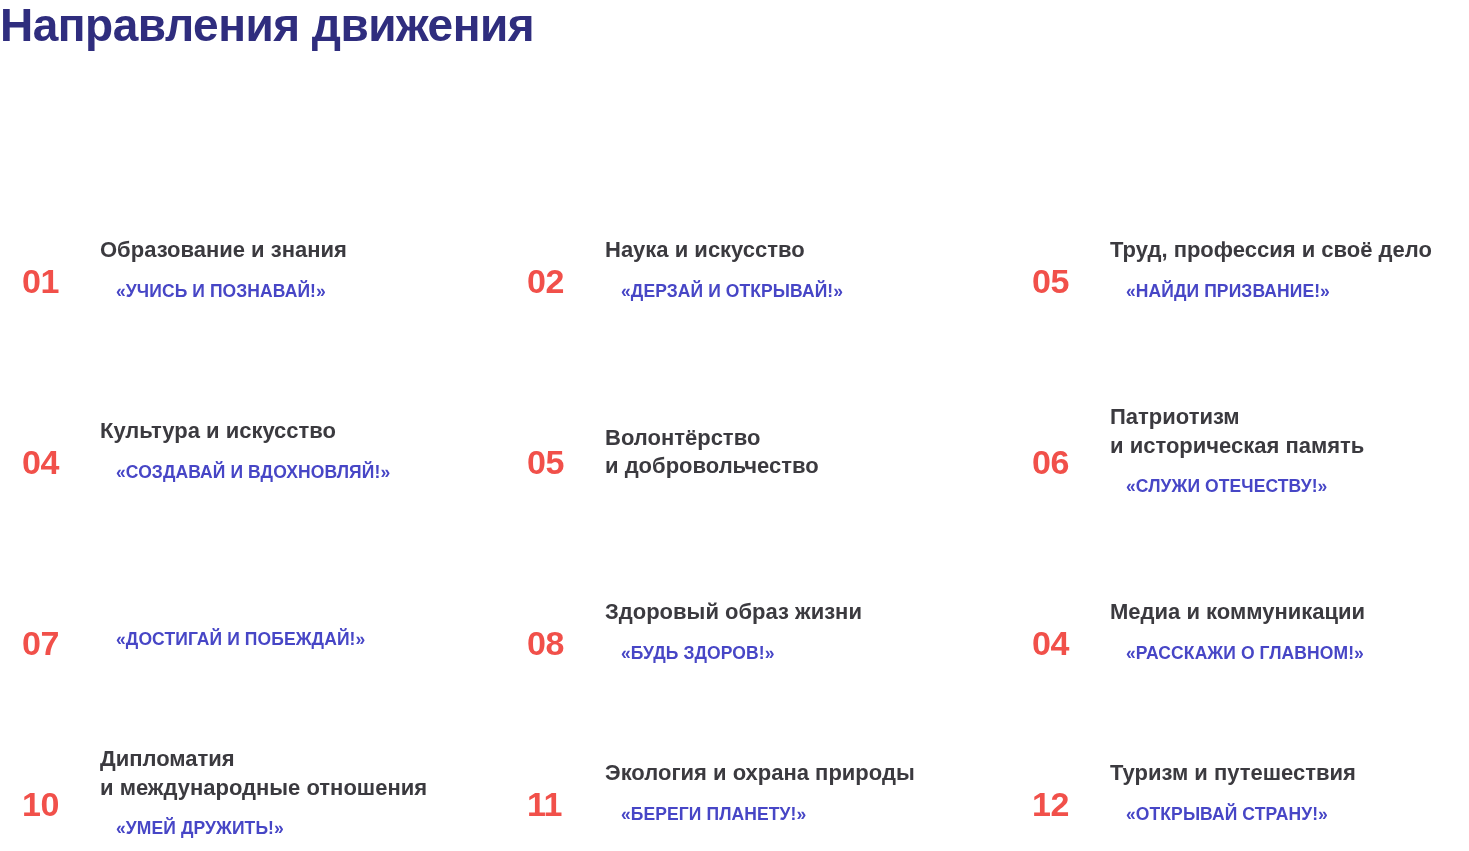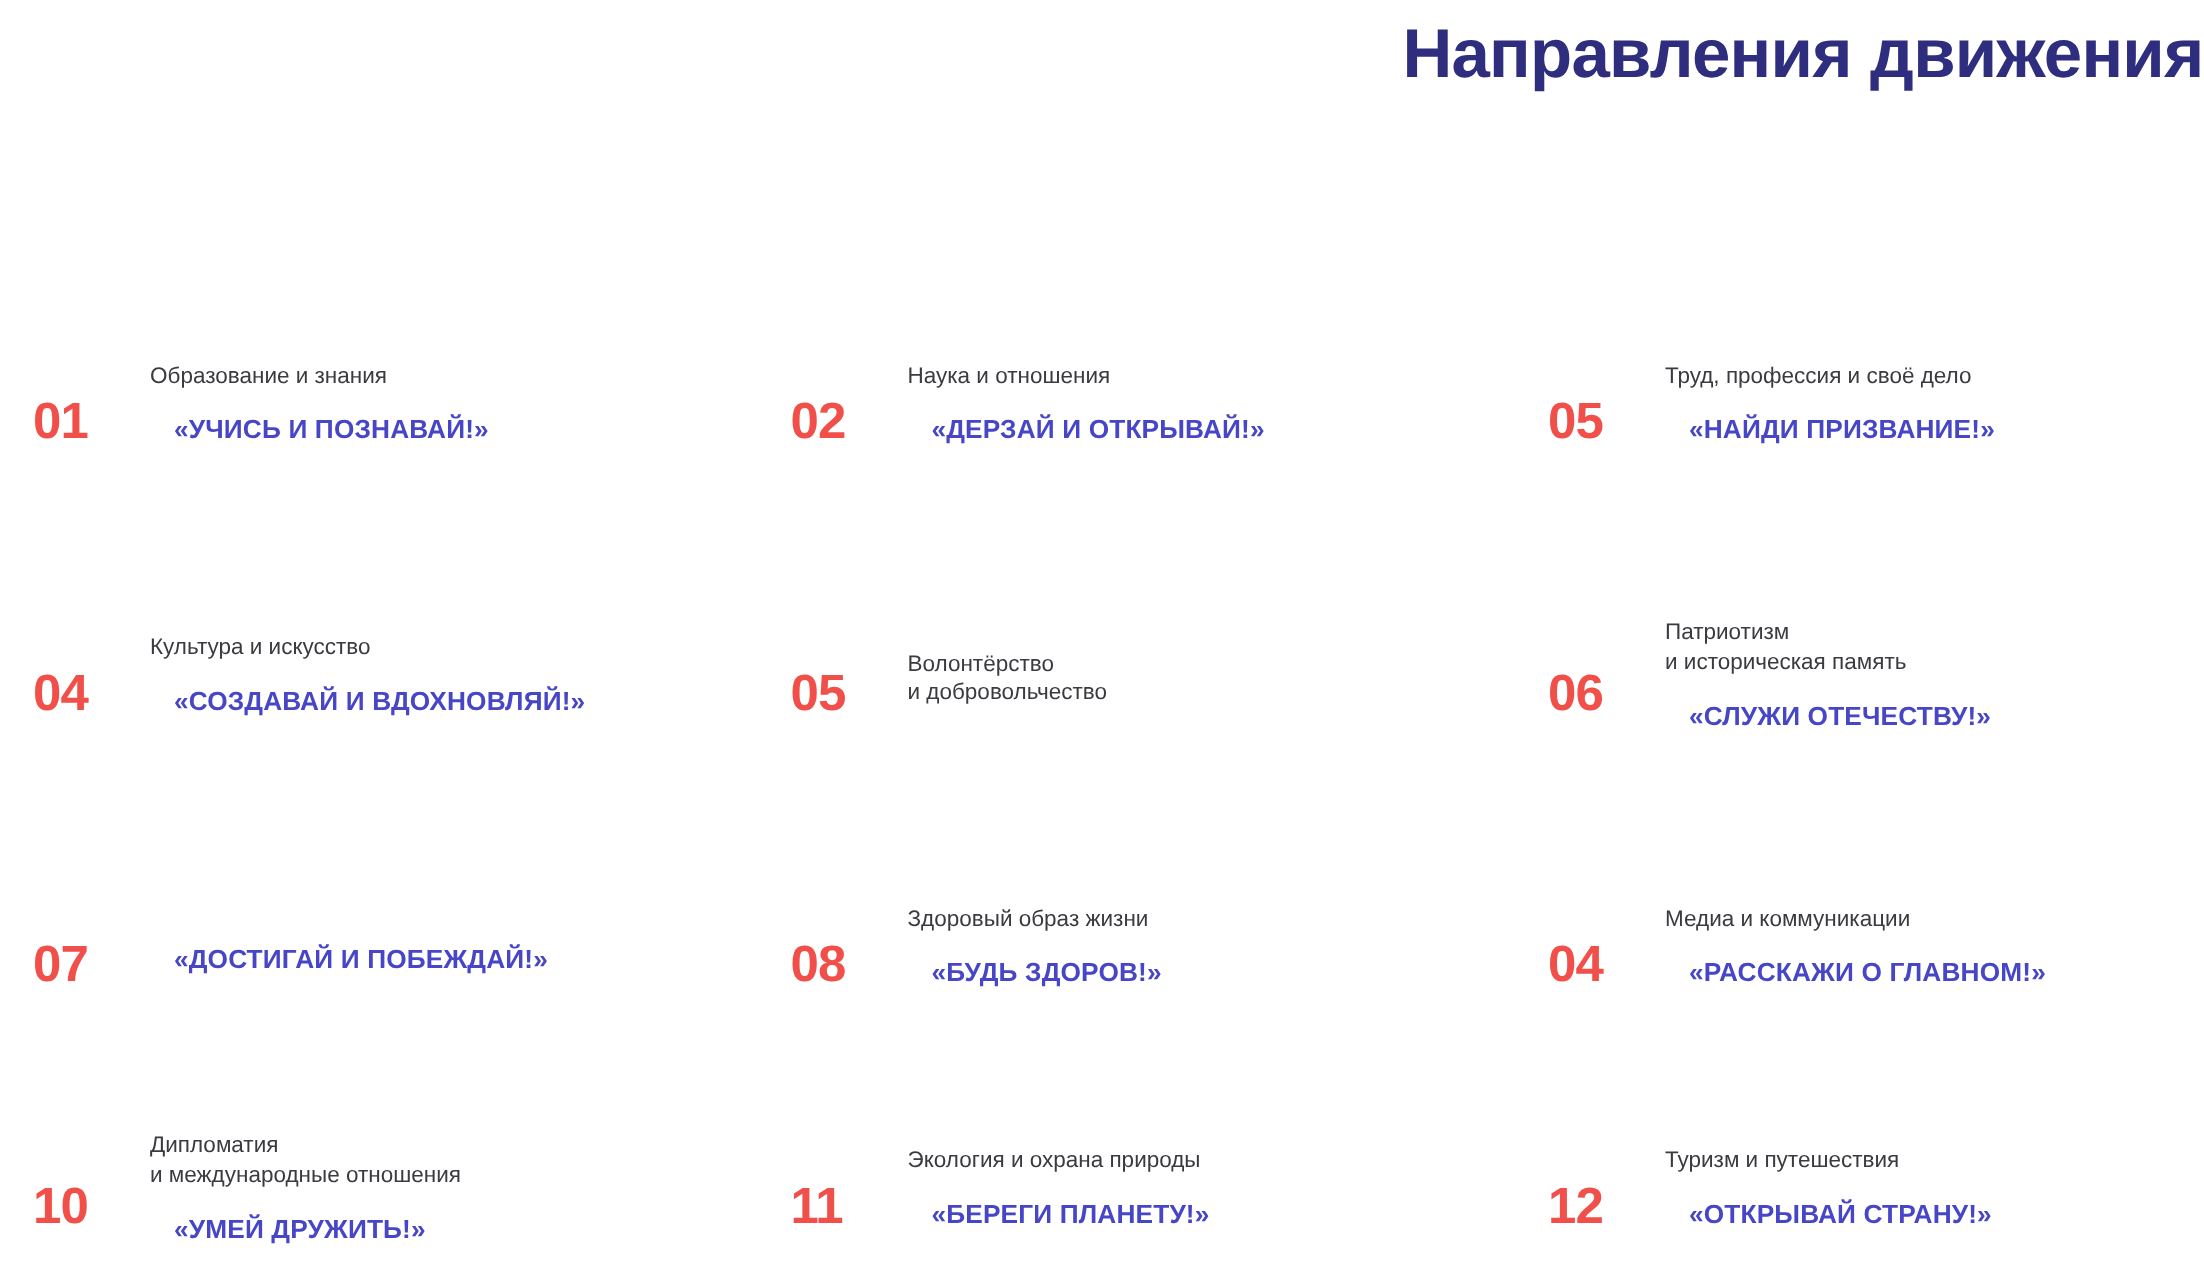--- a/index.html
+++ b/index.html
@@ -14,27 +14,27 @@
 
   .page {
     position: relative;
     width: 1469px;
     height: 851px;
     overflow: hidden;
     background: #ffffff;
   }
 
   .page-title {
-    text-align: right;
+    text-align: left;
     font-size: 46px;
     font-weight: bold;
     color: #2f2d7e;
     letter-spacing: -0.5px;
     margin: 0;
-    padding-top: 10px;
+    padding-top: 0;
     line-height: 1.1;
   }
 
   .grid {
     position: absolute;
     top: 186px;
     left: 22px;
     width: 1420px;
     display: grid;
     grid-template-columns: 505px 505px 400px;
@@ -57,24 +57,24 @@
     padding-top: 28px;
     letter-spacing: -0.5px;
   }
 
   .item-body {
     flex: 1 1 auto;
     padding-top: 20px;
   }
 
   .item-title {
-    font-size: 15px;
+    font-size: 22px;
     color: #3b3a3f;
     line-height: 1.28;
-    font-weight: 400;
+    font-weight: 700;
     margin: 0 0 12px 0;
     white-space: pre-line;
   }
 
   .item-slogan {
     font-size: 17.5px;
     font-weight: bold;
     color: #4746c6;
     letter-spacing: 0.1px;
     line-height: 1.2;
@@ -97,21 +97,21 @@
       <div class="item-number">01</div>
       <div class="item-body">
         <p class="item-title">Образование и знания</p>
         <p class="item-slogan">«УЧИСЬ И ПОЗНАВАЙ!»</p>
       </div>
     </div>
 
     <div class="item col-2">
       <div class="item-number">02</div>
       <div class="item-body">
-        <p class="item-title">Наука и отношения</p>
+        <p class="item-title">Наука и искусство</p>
         <p class="item-slogan">«ДЕРЗАЙ И ОТКРЫВАЙ!»</p>
       </div>
     </div>
 
     <div class="item col-3">
       <div class="item-number">05</div>
       <div class="item-body">
         <p class="item-title">Труд, профессия и своё дело</p>
         <p class="item-slogan">«НАЙДИ ПРИЗВАНИЕ!»</p>
       </div>

